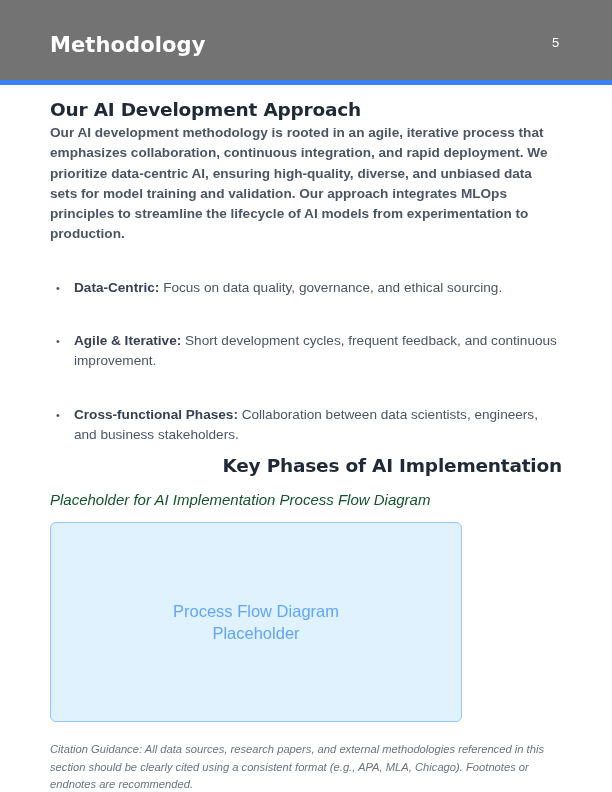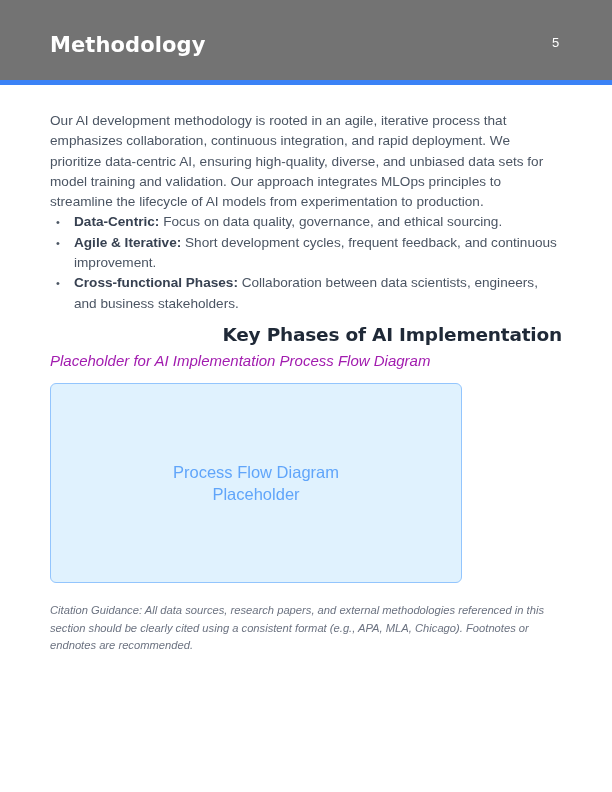--- a/index.html
+++ b/index.html
@@ -21,35 +21,35 @@
     .page-number {
       position: absolute; left: 552px; top: 35px;
       font-size: 13px; color: #ffffff;
     }
     .content { position: absolute; left: 50px; top: 97px; width: 512px; }
     h2 {
       font-family: "DejaVu Sans", sans-serif; font-weight: bold;
       font-size: 18.5px; color: #1f2937; line-height: 26px; letter-spacing: -0.2px;
     }
     .para {
-      font-size: 13.6px; line-height: 20.3px; color: #4b5563; margin-top: 14px;
+      font-size: 13.6px; line-height: 20.3px; color: #4b5563; margin-top: 0; font-weight: bold;
     }
     ul { list-style: none; margin-top: 0; }
     li {
       position: relative; padding-left: 24px;
-      font-size: 13.6px; line-height: 20.3px; color: #4b5563;
+      font-size: 13.6px; line-height: 20.3px; color: #4b5563; margin-top: 33px;
     }
     li::before {
       content: "•"; position: absolute; left: 6px; top: 0; color: #4b5563;
       font-size: 11px;
     }
     li b { color: #374151; font-weight: bold; }
     .h2-second { margin-top: 8px; text-align: right; }
     .subtitle {
-      font-style: italic; font-size: 15px; color: #a21caf; line-height: 22px; margin-top: 2px;
+      font-style: italic; font-size: 15px; color: #14532d; line-height: 22px; margin-top: 10px;
     }
     .diagram-box {
       margin-top: 11px; width: 412px; height: 200px;
       background: #e0f2fe; border: 1px solid #93c5fd; border-radius: 6px;
       display: flex; align-items: center; justify-content: center; text-align: center;
     }
     .diagram-text {
       font-size: 16.5px; color: #60a5fa; line-height: 22px; width: 200px;
     }
     .citation {
@@ -59,20 +59,21 @@
 </head>
 <body>
 
 <div class="header">
   <div class="header-title">Methodology</div>
   <div class="page-number">5</div>
 </div>
 <div class="header-strip"></div>
 
 <div class="content">
+  <h2>Our AI Development Approach</h2>
   <p class="para">Our AI development methodology is rooted in an agile, iterative process that emphasizes collaboration, continuous integration, and rapid deployment. We prioritize data-centric AI, ensuring high-quality, diverse, and unbiased data sets for model training and validation. Our approach integrates MLOps principles to streamline the lifecycle of AI models from experimentation to production.</p>
   <ul>
     <li><b>Data-Centric:</b><span> Focus on data quality, governance, and ethical sourcing.</span></li>
     <li><b>Agile &amp; Iterative:</b><span> Short development cycles, frequent feedback, and continuous improvement.</span></li>
     <li><b>Cross-functional Phases:</b><span> Collaboration between data scientists, engineers, and business stakeholders.</span></li>
   </ul>
 
   <h2 class="h2-second">Key Phases of AI Implementation</h2>
   <p class="subtitle">Placeholder for AI Implementation Process Flow Diagram</p>
   <div class="diagram-box">

